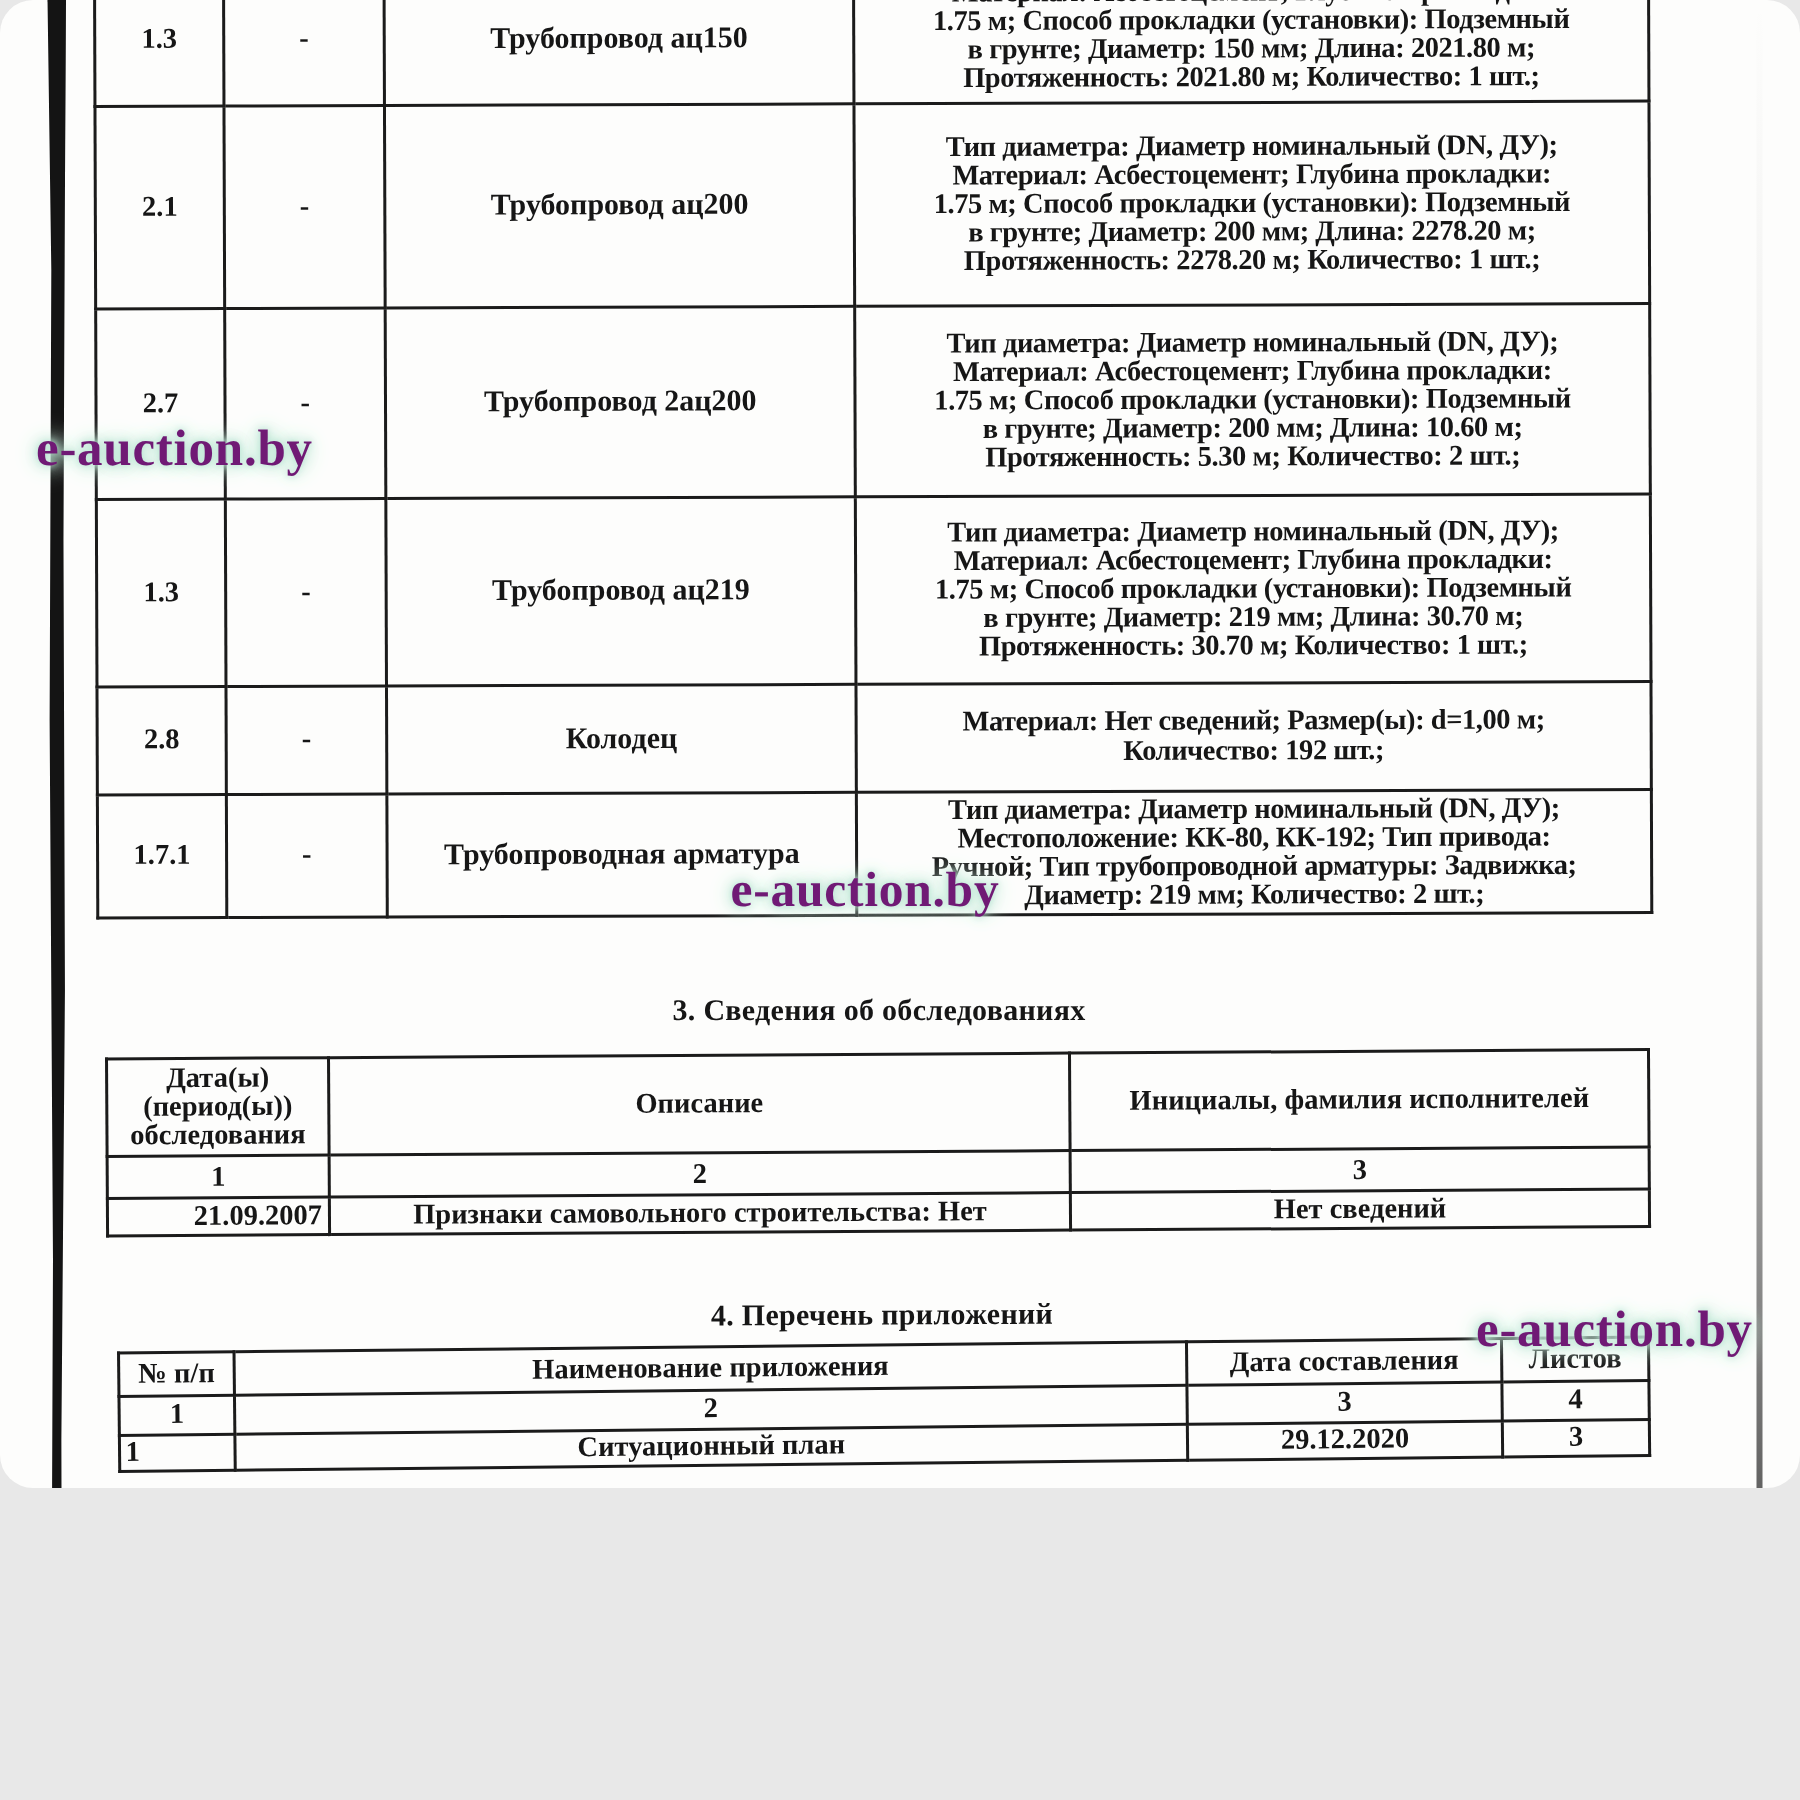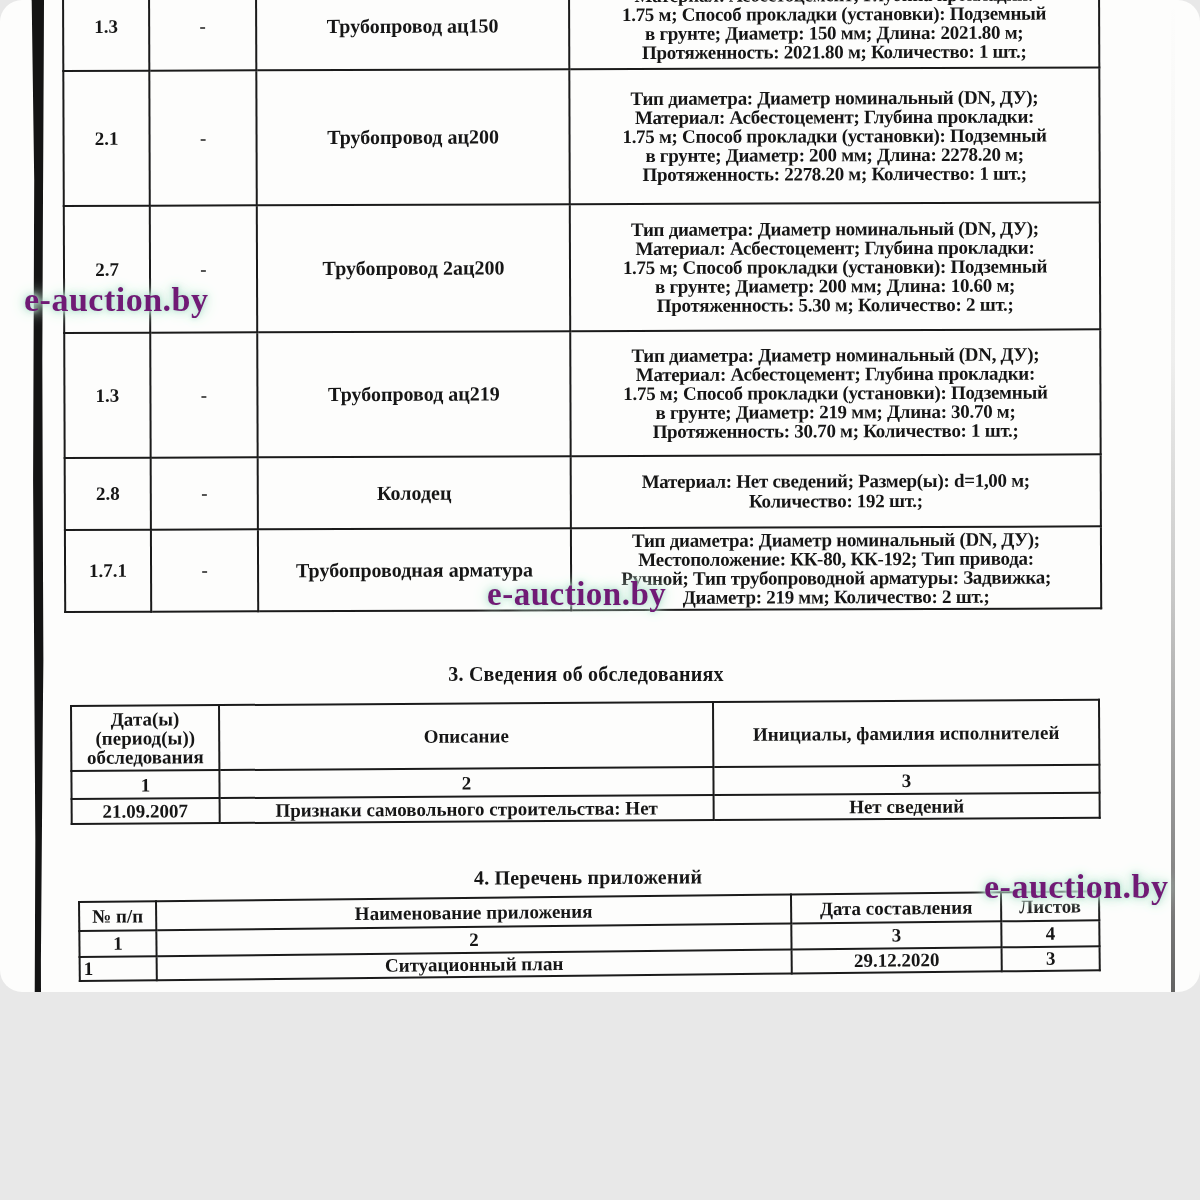--- a/index.html
+++ b/index.html
@@ -68,21 +68,21 @@
     letter-spacing: 0.2px;
   }
   #heading-surveys { left: 68px; top: 663px; width: 1036px; }
   #heading-attachments { left: 78px; top: 866px; width: 1020px; transform: rotate(-0.3deg); }
 
   .t3 { left: 70px; top: 705px; width: 1028px; transform: rotate(-0.35deg); }
   .t3 td { font-size: 19px; padding: 2px 4px; line-height: 19px; }
   .t3 .hdr td { height: 59px; }
   .t3 .pre { white-space: pre-line; margin-top: 16px; }
   .t3 .numrow td { height: 22px; }
-  .t3 .cell-left { text-align: center; padding-left: 3px; }
+  .t3 .cell-left { text-align: right; padding-left: 3px; }
 
   .t4 { left: 78px; top: 901px; width: 1020px; transform: rotate(-0.6deg); }
   .t4 td { font-size: 19px; padding: 1px 4px; line-height: 20px; }
   .t4 .hdr td { height: 25px; }
   .t4 .numrow td { height: 22px; }
   .t4 .cell-left { text-align: left; padding-left: 3px; }
 
   .note {
     position: absolute; left: 140px; top: 1019px;
     font-size: 20px; font-weight: bold;

